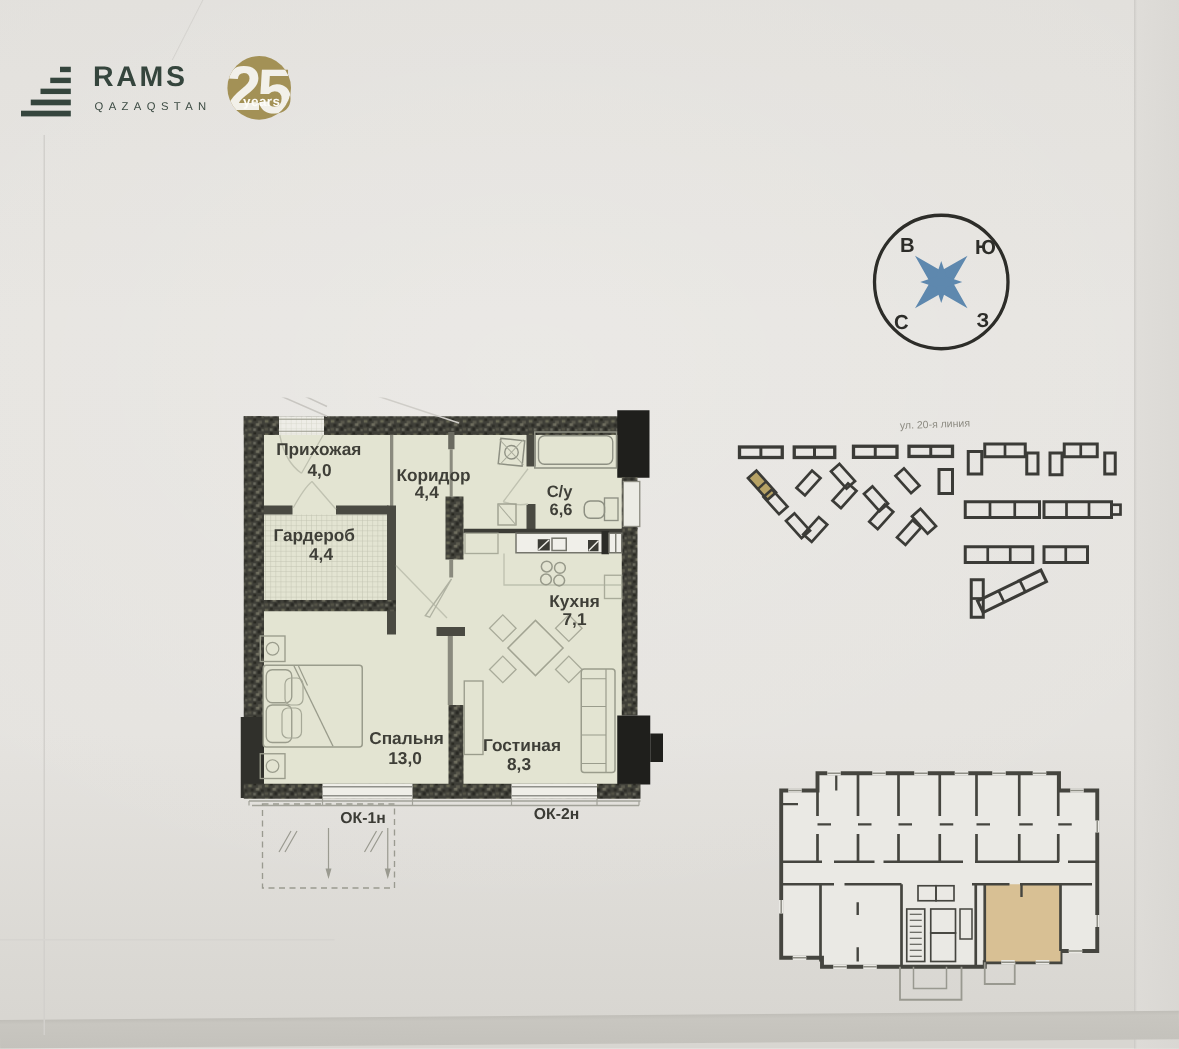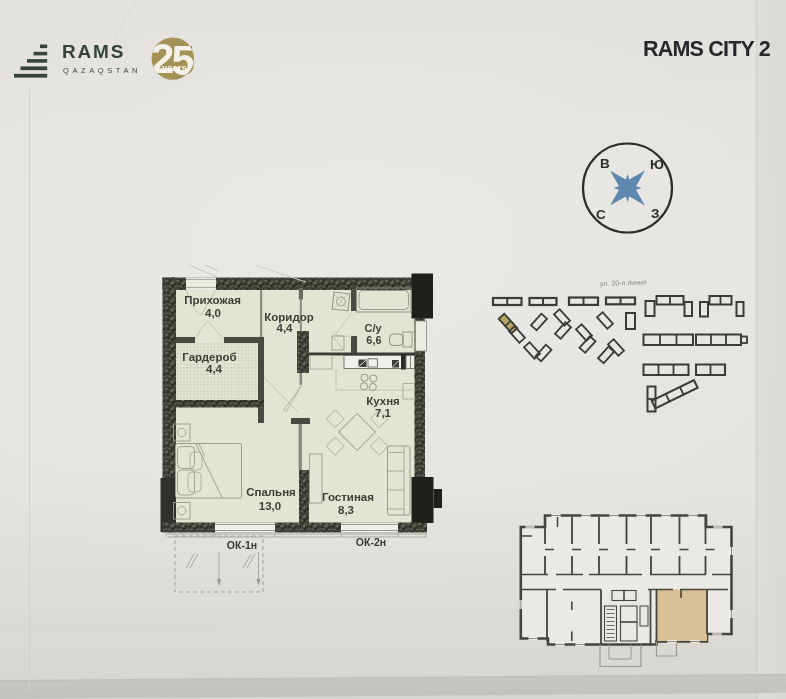--- a/index.html
+++ b/index.html
@@ -53,21 +53,20 @@
 <g clip-path="url(#bc)" font-family="Liberation Serif,serif" font-weight="700" font-size="42" fill="#f2f0e9">
 <text x="1" y="37">2</text>
 <text x="21.5" y="39">5</text>
 </g>
 <g clip-path="url(#bc2)" font-family="Liberation Serif,serif" font-weight="700" font-size="42" fill="#a39156">
 <text x="21.5" y="39">5</text>
 </g>
 <text x="12" y="34.5" font-size="9" font-weight="700" letter-spacing="0.3" fill="#fdfcf8">years</text>
 </svg>
 
-<div class="abs" style="left:643px;top:39px;font-size:21.5px;font-weight:700;letter-spacing:-0.8px;color:#25272b;line-height:1;white-space:nowrap;">RAMS CITY 2</div>
 
 <svg class="abs" style="left:576px;top:137px" width="104" height="104" viewBox="0 0 104 104">
 <circle cx="51.5" cy="51" r="44.5" fill="none" stroke="#2d2d29" stroke-width="2.2"></circle>
 <g fill="#5e88ae">
 <path d="M69,33.5 L59,50.9 L69,68.5 L51.6,58.5 L34,68.5 L44,51.1 L34,33.5 L51.4,43.5 Z"></path>
 <path d="M51.5,37 L55.4,48.5 L47.6,48.5 Z"></path>
 <path d="M51.5,65 L55.4,53.5 L47.6,53.5 Z"></path>
 <path d="M37.5,51 L49,47.1 L49,54.9 Z"></path>
 <path d="M65.5,51 L54,47.1 L54,54.9 Z"></path>
 </g>

